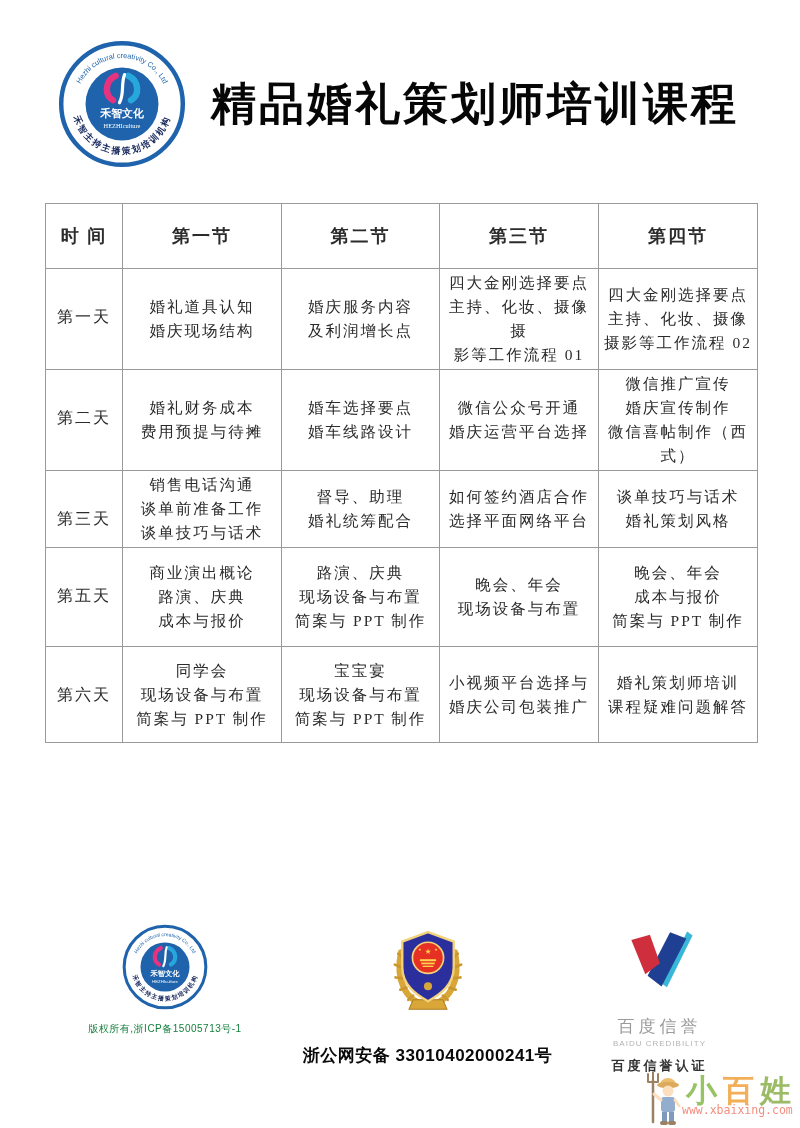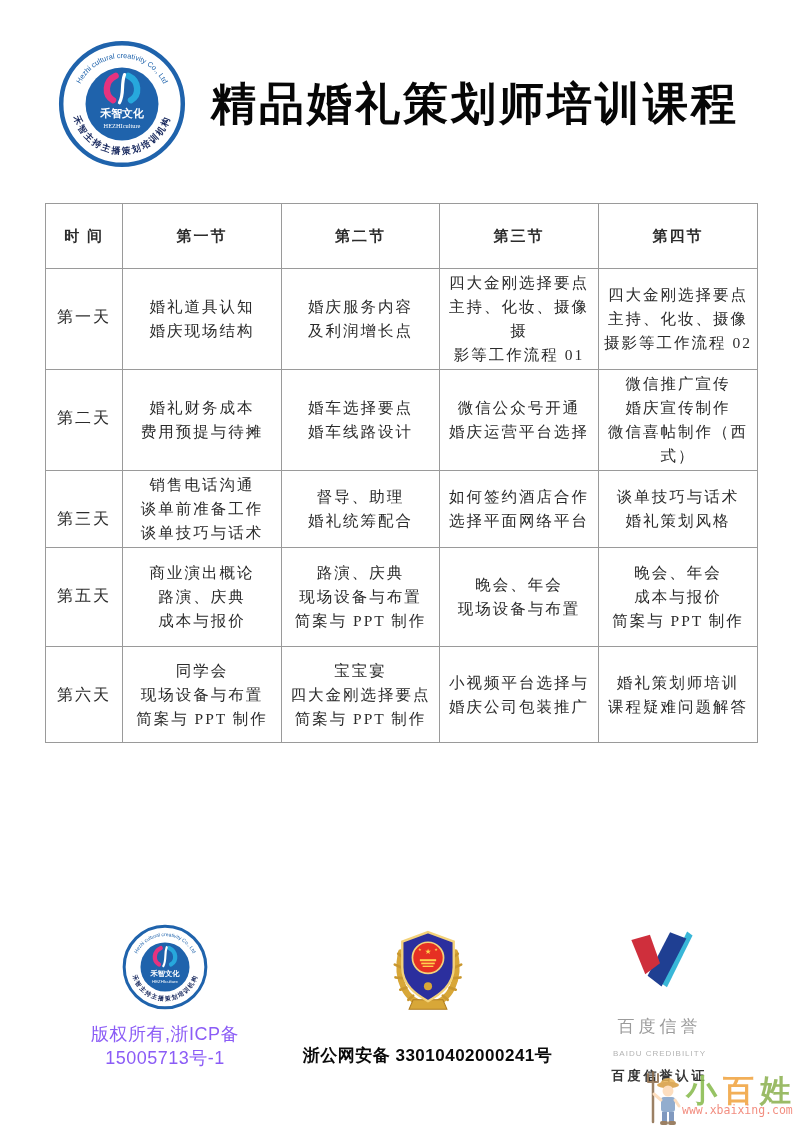--- a/index.html
+++ b/index.html
@@ -22,38 +22,38 @@
   }
 
   
   table.course { position:absolute; top:203px; left:45px; width:712px;
     border-collapse:collapse; table-layout:fixed; }
   table.course th, table.course td {
     border:1px solid #9a9a9a; text-align:center; vertical-align:middle;
     font-size:15.5px; line-height:24px; letter-spacing:2px;
     white-space:pre-line; padding:2px 3px; font-weight:normal; color:#2b2b2b;
   }
-  table.course thead th { font-weight:600; font-size:15px; height:65px; }
+  table.course thead th { font-weight:600; font-size:18px; height:65px; }
   table.course td.day { vertical-align:top; padding-top:36px; font-size:16px; }
   tr.r1 { height:99px; } tr.r2 { height:91px; } tr.r3 { height:72px; }
   tr.r4 { height:95px; } tr.r5 { height:99px; } tr.r6 { height:96px; }
 
   
   .f-col { position:absolute; text-align:center;
            font-family:"Liberation Sans","DejaVu Sans",sans-serif; }
   .f-left  { top:924px; left:52px;  width:226px; }
   .f-center{ top:924px; left:300px; width:255px; }
   .f-right { top:930px; left:577px; width:165px; }
   .logo-sm { width:86px; height:86px; }
-  .copyright { margin-top:8px; font-size:18px; color:#8b5cf6; letter-spacing:0.5px; }
+  .copyright { margin-top:8px; font-size:10px; color:#15803d; letter-spacing:0.5px; }
   .badge-svg { width:92px; height:88px; }
   .beian { margin-top:28px; font-size:17px; font-weight:bold; color:#0a0a0a; letter-spacing:0.5px; }
   .baidu-svg { width:78px; height:62px; }
   .baidu-name { font-size:17px; color:#9b9b9b; letter-spacing:4px; margin-top:19px; }
-  .baidu-en   { font-size:8px;  color:#b3b3b3; letter-spacing:1px; margin-top:11px; }
+  .baidu-en   { font-size:8px;  color:#b3b3b3; letter-spacing:1px; margin-top:1px; }
   .baidu-cert { font-size:13px; color:#333333; letter-spacing:3px; margin-top:9px; font-weight:600; }
 
   
   .watermark { position:absolute; right:6px; bottom:0; width:148px; height:60px;
                display:flex; align-items:flex-end; opacity:0.85; }
   .mascot-svg { width:36px; height:58px; flex:0 0 auto; }
   .wm-text { position:relative; flex:1; height:58px; }
   .wm-chars { position:absolute; top:0; left:4px; white-space:nowrap;
               font-family:"Liberation Sans","DejaVu Sans",sans-serif;
               font-size:31px; font-weight:bold; letter-spacing:6px; }
@@ -162,21 +162,21 @@
         <td>晚会、年会
 成本与报价
 简案与 PPT 制作</td>
       </tr>
       <tr class="r6">
         <td class="day">第六天</td>
         <td>同学会
 现场设备与布置
 简案与 PPT 制作</td>
         <td>宝宝宴
-四大金刚选择要点
+现场设备与布置
 简案与 PPT 制作</td>
         <td>小视频平台选择与
 婚庆公司包装推广</td>
         <td>婚礼策划师培训
 课程疑难问题解答</td>
       </tr>
     </tbody>
   </table>
 
   <div class="f-col f-left">

